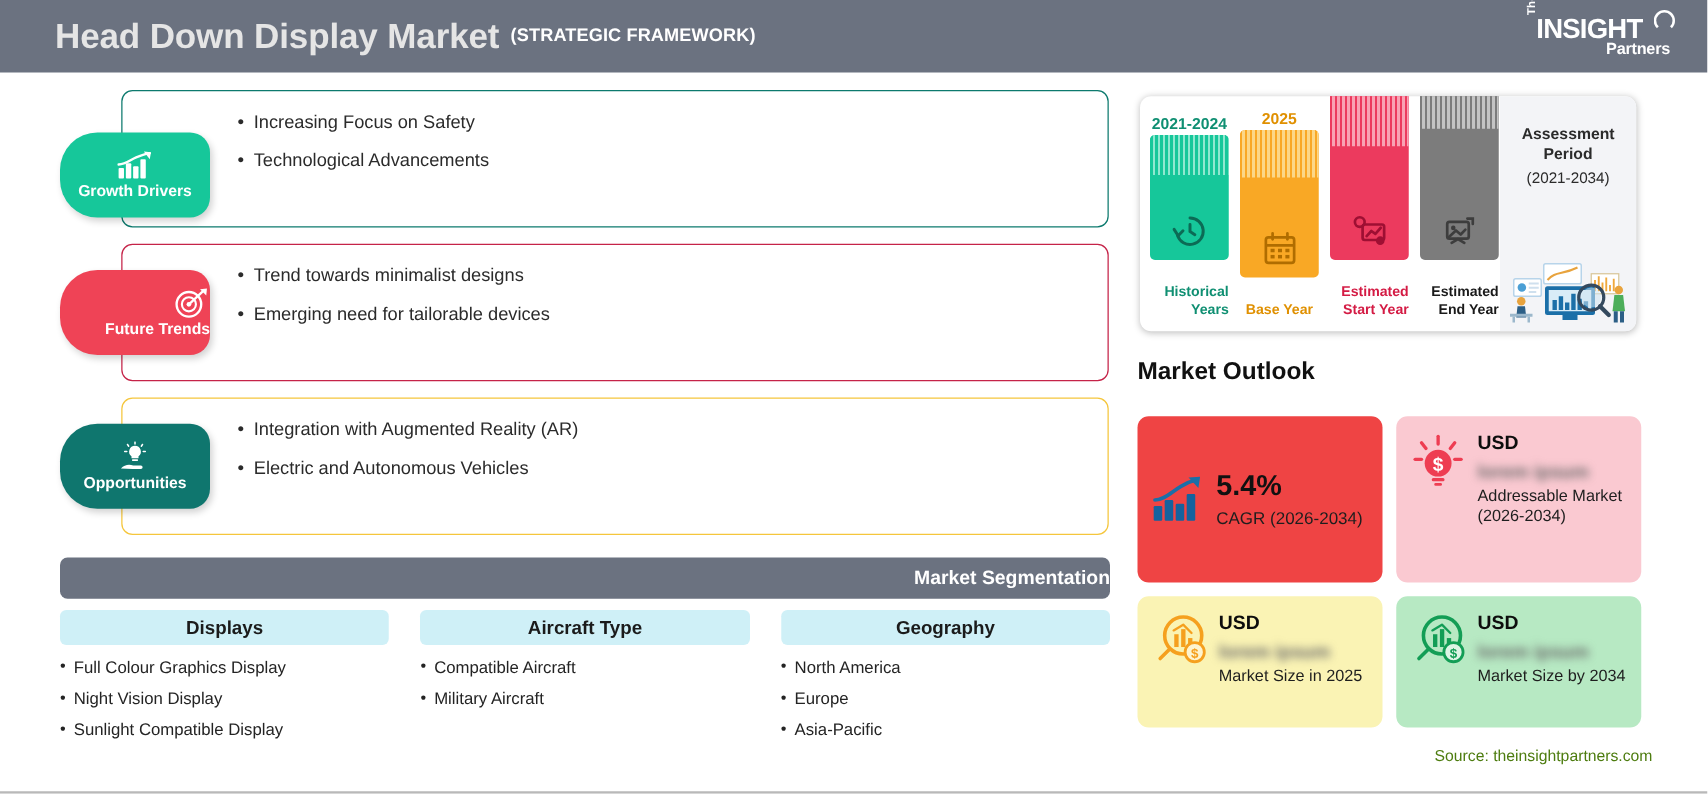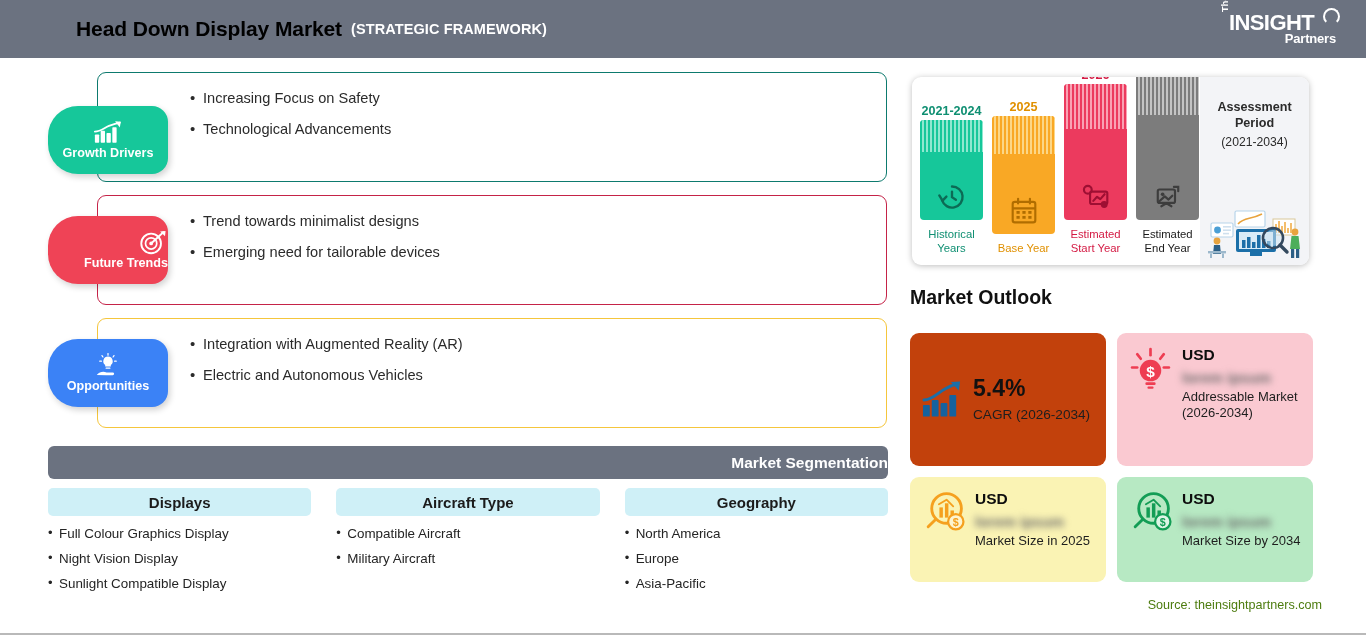--- a/index.html
+++ b/index.html
@@ -17,23 +17,23 @@
   }
 
   
   .header {
     position: absolute; left: 0; top: 0;
     width: 1366px; height: 58px;
     background: #6b7280;
     display: flex; align-items: center;
   }
   .header-title {
-    margin-left: 76px;
-    color: #000000;
-    font-size: 21px;
+    margin-left: 44px;
+    color: #e5e5e5;
+    font-size: 28px;
     font-weight: bold;
     letter-spacing: -0.1px;
   }
   .header-sub {
     color: #ffffff;
     font-size: 14.5px;
     font-weight: bold;
     margin-left: 9px;
     letter-spacing: 0.1px;
   }
@@ -85,21 +85,21 @@
     transform: translateY(-50%);
     width: 120px; height: 68px;
     background: #16c79a;
     border-radius: 30px 16px 16px 30px;
     box-shadow: 2px 3px 6px rgba(0,0,0,0.18);
     display: flex; flex-direction: column;
     align-items: center; justify-content: center;
     z-index: 4;
   }
   .factor-badge.trends { background: #ef4356; }
-  .factor-badge.opps   { background: #3b82f6; }
+  .factor-badge.opps   { background: #0f766e; }
   .badge-label {
     color: #ffffff; font-size: 12.6px; font-weight: bold;
     margin-top: 1px; white-space: nowrap;
   }
   .badge-icon { width: 30px; height: 25px; }
 
   .factor-list { padding: 16px 18px 16px 92px; }
   .factor-list li {
     list-style: none;
     position: relative;
@@ -187,22 +187,22 @@
     display: flex; align-items: flex-end; justify-content: center;
   }
   .bar-stripes {
     position: absolute; left: 0; top: 0; width: 100%;
   }
   .bar-ico {
     position: relative; z-index: 2;
     margin-bottom: 9px; width: 30px; height: 28px;
   }
   .bar-caption {
-    margin-top: 8px; font-size: 11.3px; font-weight: normal;
-    text-align: center; line-height: 1.18;
+    margin-top: 20px; font-size: 11.3px; font-weight: bold;
+    text-align: right; line-height: 1.18;
   }
   .assess-panel {
     width: 109px; height: 100%;
     background: #f3f4f7;
     position: relative;
     display: flex; flex-direction: column;
     align-items: center;
   }
   .assess-t1 {
     margin-top: 22px; font-size: 12.6px; font-weight: bold;
@@ -222,21 +222,21 @@
     position: absolute; left: 5px; top: 275px;
     width: 412px;
     display: flex; flex-wrap: wrap; gap: 11px;
   }
   .card {
     width: 196px; height: 133px;
     border-radius: 9px;
     padding: 13px 11px;
     display: flex; align-items: flex-start; gap: 9px;
   }
-  .card.cagr  { background: #c2410c; align-items: center; }
+  .card.cagr  { background: #ef4444; align-items: center; }
   .card.addr  { background: #fac9d1; }
   .card.size25{ background: #faf3b4; height: 105px; }
   .card.size34{ background: #b7e9c3; height: 105px; }
   .card-ico { flex: 0 0 auto; width: 45px; height: 45px; }
   .card.cagr .card-ico { width: 43px; height: 40px; }
   .card-body { flex: 1 1 auto; min-width: 0; }
   .cagr-val { font-size: 23px; font-weight: bold; color: #111111; line-height: 1; }
   .cagr-lbl { font-size: 13.6px; color: #1e1e1e; margin-top: 7px; }
   .usd { font-size: 15.5px; font-weight: bold; color: #0d0d0d; }
   .blurred {

